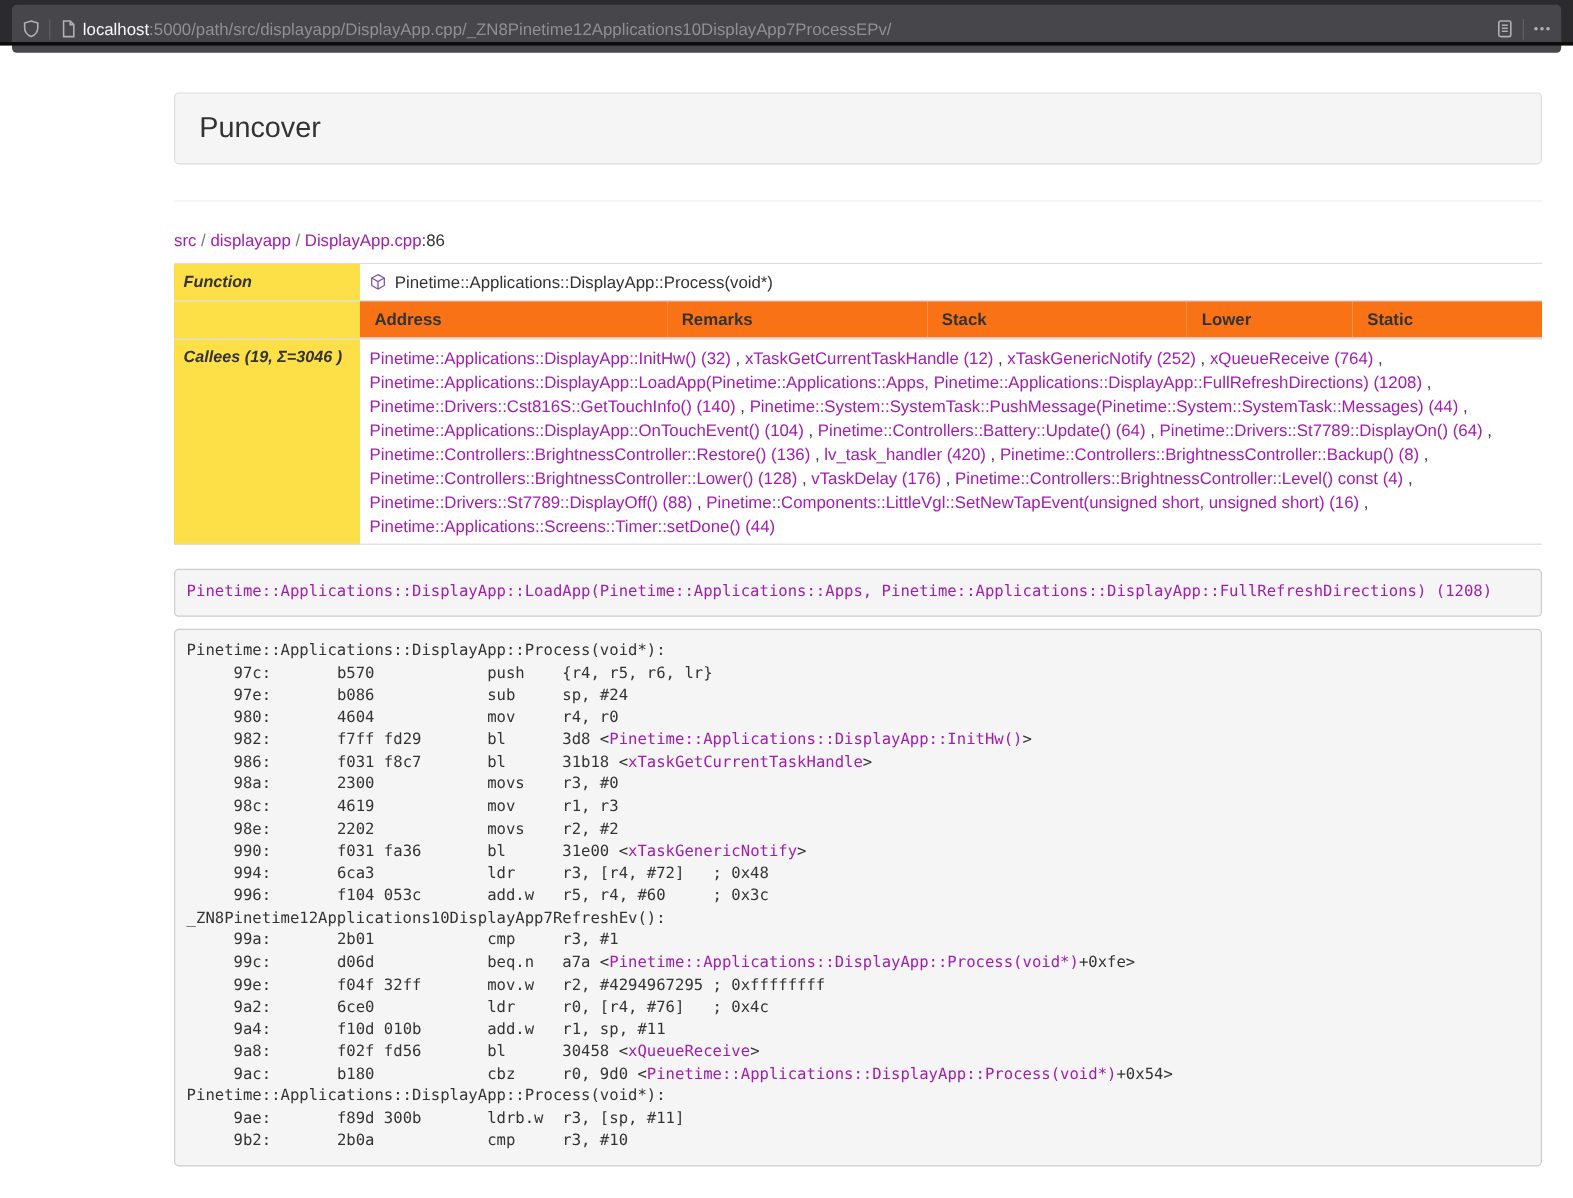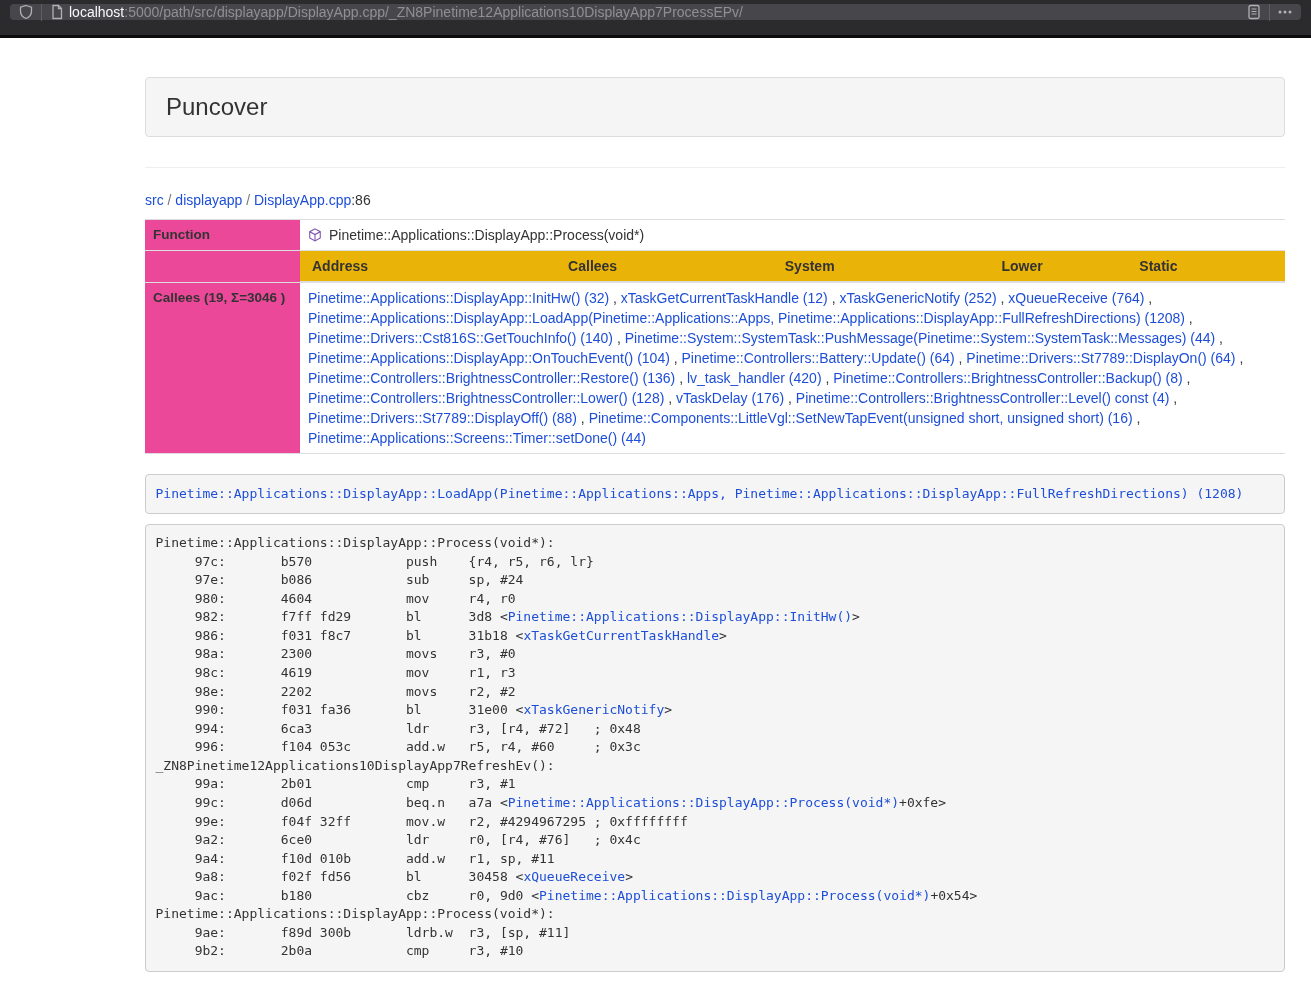--- a/index.html
+++ b/index.html
@@ -1,48 +1,48 @@
 <!DOCTYPE html>
 <html><head>
 <meta charset="utf-8">
 <style>
   * { box-sizing: border-box; margin: 0; padding: 0; }
   html, body { width: 1311px; height: 998px; overflow: hidden; background: #fff; }
   body { font-family: "Liberation Sans", sans-serif; color: #333; font-size: 14px; }
 
   
   .toolbar { height: 35px; background: #2b2b2e; padding: 4px 10px; }
-  .urlbar { height: 16px; background: #47474b; border-radius: 4px; display: flex; align-items: center; padding: 0 8px; }
+  .urlbar { height: 40px; background: #47474b; border-radius: 4px; display: flex; align-items: center; padding: 0 8px; }
   .urlbar svg { flex: 0 0 auto; }
   .vsep { width: 1px; height: 17px; background: #606064; margin: 0 7px; flex: 0 0 auto; }
   .url-text { flex: 1 1 auto; font-size: 14px; color: #8f8f94; white-space: nowrap; overflow: hidden; margin-left: 4px; }
   .url-text .host { color: #f9f9fa; }
   .chrome-divider { height: 3px; background: #0c0c0d; }
 
   
   .container { width: 1140px; margin-left: 145px; }
   .panel-head { margin-top: 39px; background: #f5f5f5; border: 1px solid #ddd; border-radius: 4px;
                 padding: 15px 20px; font-size: 24px; color: #333; }
   hr { border: none; border-top: 1px solid #eee; margin-top: 30px; }
   .breadcrumb { margin-top: 22px; font-size: 14px; line-height: 20px; }
-  a { color: #1d4ed8; text-decoration: none; cursor: pointer; }
+  a { color: #a21caf; text-decoration: none; cursor: pointer; }
   .crumb-sep { color: #777; }
 
   
   table.info { width: 100%; border-collapse: collapse; margin-top: 9px; font-size: 14px; }
   table.info > tbody > tr > th,
   table.info > tbody > tr > td { border-top: 1px solid #ddd; text-align: left; vertical-align: top;
                                  padding: 5px 8px; line-height: 20px; font-weight: normal; }
   table.info > tbody > tr:last-child > th,
   table.info > tbody > tr:last-child > td { border-bottom: 1px solid #ddd; }
-  table.info > tbody > tr > th { background: #ec4899; font-weight: bold; width: 155px; white-space: nowrap; font-size: 13.5px; }
+  table.info > tbody > tr > th { background: #fde047; font-weight: bold; width: 155px; white-space: nowrap; font-size: 13.5px; font-style: italic; }
   td.nopad { padding: 0 !important; }
   table.inner { width: 100%; border-collapse: collapse; }
   table.inner th, table.inner td { text-align: left; padding: 5px 12px; line-height: 20px; }
-  table.inner tr.ihead th { background: #eab308; border-bottom: 1px solid #ddd; font-weight: bold; }
+  table.inner tr.ihead th { background: #f97316; border-bottom: 1px solid #ddd; font-weight: bold; }
   .cube { vertical-align: -2px; margin-right: 7px; }
   .fn-name { color: #333; }
 
   
   pre { background: #f5f5f5; border: 1px solid #ccc; border-radius: 4px; padding: 9.5px;
         font-family: "DejaVu Sans Mono", monospace; font-size: 13px; line-height: 1.42857; color: #333;
         tab-size: 8; -moz-tab-size: 8; white-space: pre; overflow: hidden; }
   pre.snippet { margin-top: 20px; }
   pre.disasm { margin-top: 10px; }
 </style>
@@ -101,22 +101,22 @@
           </svg><span class="fn-name">Pinetime::Applications::DisplayApp::Process(void*)</span>
         </td>
       </tr>
       <tr>
         <th></th>
         <td class="nopad">
           <table class="inner">
             <tbody>
               <tr class="ihead">
                 <th style="width:26%">Address</th>
-                <th style="width:22%">Callees</th>
-                <th style="width:22%">System</th>
+                <th style="width:22%">Remarks</th>
+                <th style="width:22%">Stack</th>
                 <th style="width:14%">Lower</th>
                 <th style="width:16%">Static</th>
               </tr>
             </tbody>
           </table>
         </td>
       </tr>
       <tr>
         <th>Callees (19, Σ=3046 )</th>
         <td><a>Pinetime::Applications::DisplayApp::InitHw() (32)</a> , <a>xTaskGetCurrentTaskHandle (12)</a> , <a>xTaskGenericNotify (252)</a> , <a>xQueueReceive (764)</a> , <a>Pinetime::Applications::DisplayApp::LoadApp(Pinetime::Applications::Apps, Pinetime::Applications::DisplayApp::FullRefreshDirections) (1208)</a> , <a>Pinetime::Drivers::Cst816S::GetTouchInfo() (140)</a> , <a>Pinetime::System::SystemTask::PushMessage(Pinetime::System::SystemTask::Messages) (44)</a> , <a>Pinetime::Applications::DisplayApp::OnTouchEvent() (104)</a> , <a>Pinetime::Controllers::Battery::Update() (64)</a> , <a>Pinetime::Drivers::St7789::DisplayOn() (64)</a> , <a>Pinetime::Controllers::BrightnessController::Restore() (136)</a> , <a>lv_task_handler (420)</a> , <a>Pinetime::Controllers::BrightnessController::Backup() (8)</a> , <a>Pinetime::Controllers::BrightnessController::Lower() (128)</a> , <a>vTaskDelay (176)</a> , <a>Pinetime::Controllers::BrightnessController::Level() const (4)</a> , <a>Pinetime::Drivers::St7789::DisplayOff() (88)</a> , <a>Pinetime::Components::LittleVgl::SetNewTapEvent(unsigned short, unsigned short) (16)</a> , <a>Pinetime::Applications::Screens::Timer::setDone() (44)</a></td>

